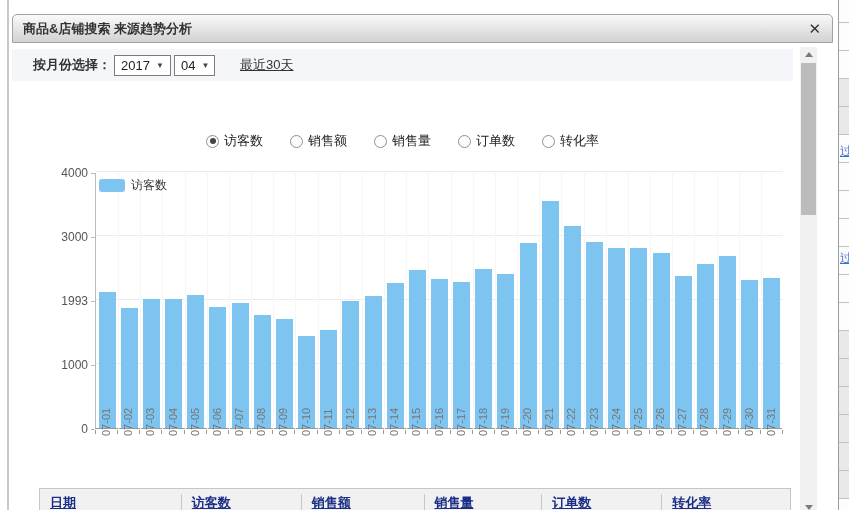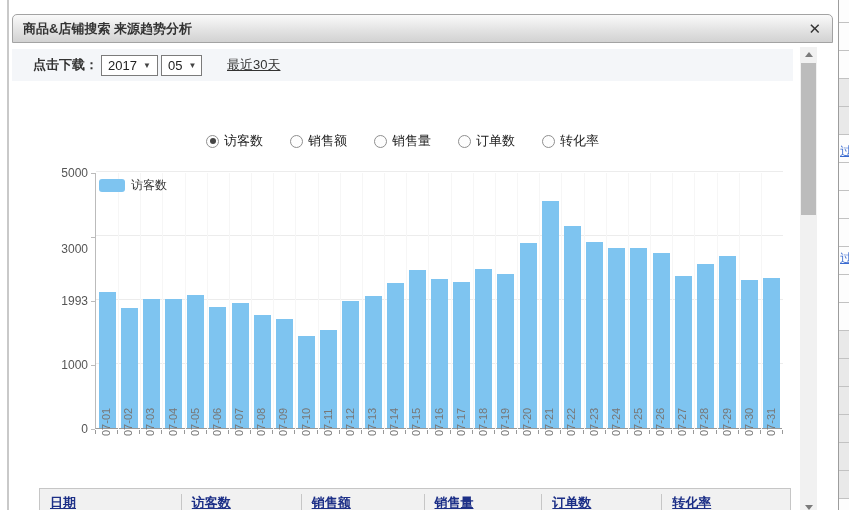--- a/index.html
+++ b/index.html
@@ -129,27 +129,27 @@
     </div>
 
   <div class="dialog">
 
     <div class="titlebar">
       <span class="titlebar-text">商品&amp;店铺搜索 来源趋势分析</span>
       <span class="close-btn">✕</span>
     </div>
 
     <div class="toolbar">
-      <span class="toolbar-label">点击下载：</span>
+      <span class="toolbar-label">按月份选择：</span>
       <span class="select-box" style="width:57px">
         <span>2017</span>
         <span class="arrow">▼</span>
       </span>
       <span class="select-box" style="width:41px">
-        <span>05</span>
+        <span>04</span>
         <span class="arrow">▼</span>
       </span>
       <span class="recent-link">最近30天</span>
     </div>
 
 
     <div class="metric-row">
       <span class="metric-item checked">
         <span class="radio">
             <span class="dot"></span>
@@ -253,23 +253,23 @@
       <div class="legend">
         <span class="legend-swatch"></span>
         <span class="legend-label">访客数</span>
       </div>
     <div class="ylabel" style="top: 258px; left: 0px;">0</div>
         <div class="ytick" style="top: 265px;"></div>
         <div class="ylabel" style="top: 194px; left: 0px;">1000</div>
         <div class="ytick" style="top: 201px;"></div>
         <div class="ylabel" style="top: 130px; left: 0px;">1993</div>
         <div class="ytick" style="top: 137px;"></div>
-        <div class="ylabel" style="top: 78px; left: 0px;">3000</div>
+        <div class="ylabel" style="top: 66px; left: 0px;">3000</div>
         <div class="ytick" style="top: 73px;"></div>
-        <div class="ylabel" style="top: 2px; left: 0px;">5000</div>
+        <div class="ylabel" style="top: 2px; left: 0px;">4000</div>
         <div class="ytick" style="top: 9px;"></div>
         <div class="xlabel" style="left: 70.0806px;">
           <span>07-01</span>
         </div>
         <div class="xlabel" style="left: 92.2419px;">
           <span>07-02</span>
         </div>
         <div class="xlabel" style="left: 114.403px;">
           <span>07-03</span>
         </div>

